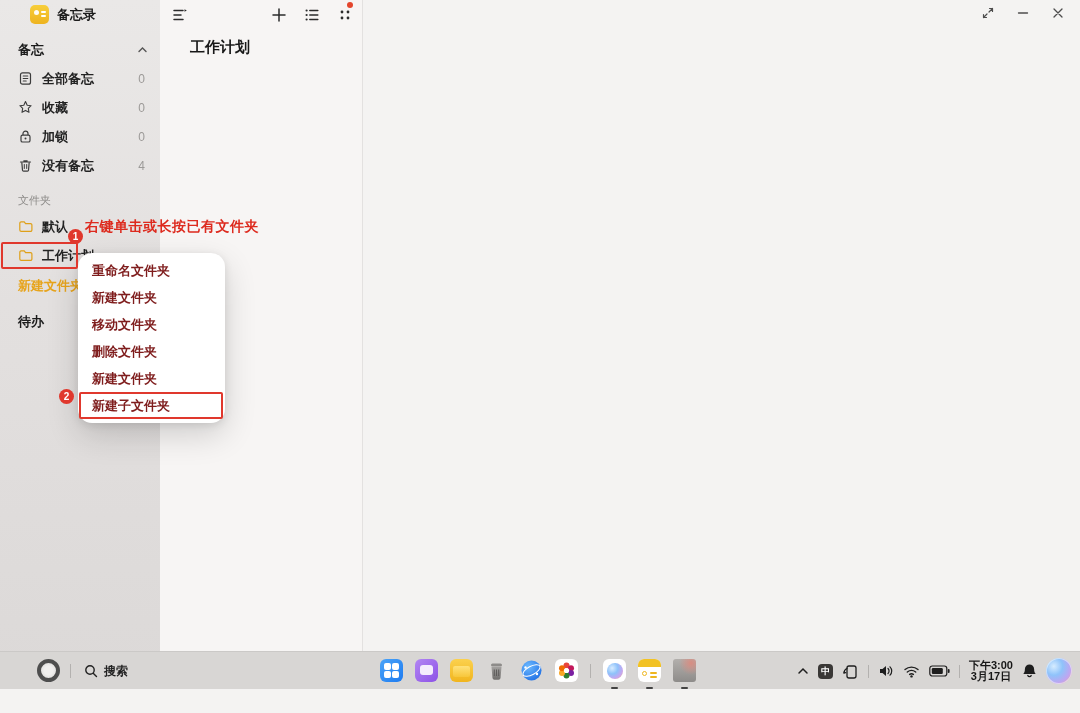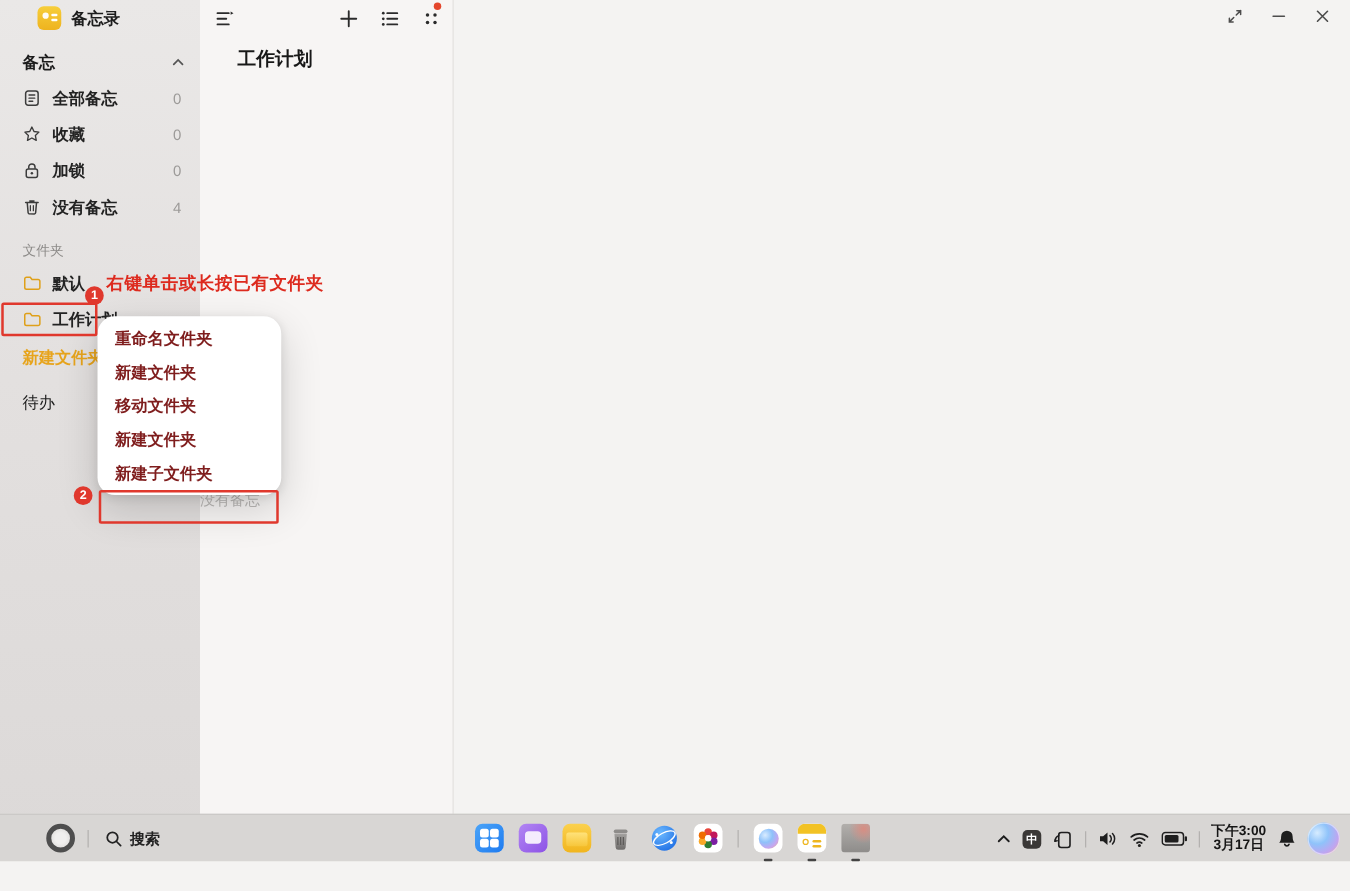--- a/index.html
+++ b/index.html
@@ -26,21 +26,21 @@
   .nav { position:absolute; left:0; top:64px; width:160px; }
   .nav-row { height:29px; display:flex; align-items:center; padding:0 15px 0 18px; gap:9px;justify-content:center; }
   .nav-row .lbl { flex:1; font-size:13px; font-weight:600; color:#232323; }
   .nav-row .cnt { font-size:12px; color:#9c9a98; }
   .icon-15 { width:15px; height:15px; flex:0 0 15px; color:#3c3c3c; }
   .icon-15.yellow { color:#dfa019; }
 
   .folders-label { position:absolute; left:18px; top:193px; font-size:11px; color:#8d8b89; }
   .folder-rows { position:absolute; left:0; top:212px; width:160px; }
   .new-folder { position:absolute; left:18px; top:277px; font-size:13px; font-weight:600; color:#e7a41c; }
-  .todo-label { position:absolute; left:18px; top:313px; font-size:13px; font-weight:400; color:#1c1c1c; }
+  .todo-label { position:absolute; left:18px; top:313px; font-size:13px; font-weight:700; color:#1c1c1c; }
 
   
   .notes-panel { position:absolute; left:160px; top:0; width:203px; height:675px;
     background:#f7f5f4; border-right:1px solid #e3e1e0; }
   .panel-toolbar { position:absolute; left:12px; top:7px; width:181px; height:16px;
     display:flex; align-items:center; }
   .panel-toolbar .spacer { flex:1; }
   .tool-ic { width:16px; height:16px; color:#2b2b2b; margin-left:17px; position:relative; }
   .tool-ic.first { margin-left:0; }
   .red-dot { position:absolute; left:187px; top:2px; width:6px; height:6px; border-radius:50%;
@@ -250,20 +250,21 @@
     </svg>
     <svg class="win-ic" viewBox="0 0 14 14">
       <path d="M3 3 L11 11 M11 3 L3 11" fill="none" stroke="currentColor" stroke-width="1.3" stroke-linecap="round"></path>
     </svg>
   </div>
 
   <div class="context-menu">
     <div class="menu-item">重命名文件夹</div>
     <div class="menu-item">新建文件夹</div>
     <div class="menu-item">移动文件夹</div>
+    <div class="menu-item">删除文件夹</div>
     <div class="menu-item">新建文件夹</div>
     <div class="menu-item">新建子文件夹</div>
   </div>
 
   <div class="anno-box anno-box1"></div>
   <div class="anno-box anno-box2"></div>
   <div class="anno-badge badge1">1</div>
   <div class="anno-badge badge2">2</div>
   <div class="anno-tip">右键单击或长按已有文件夹</div>
 

